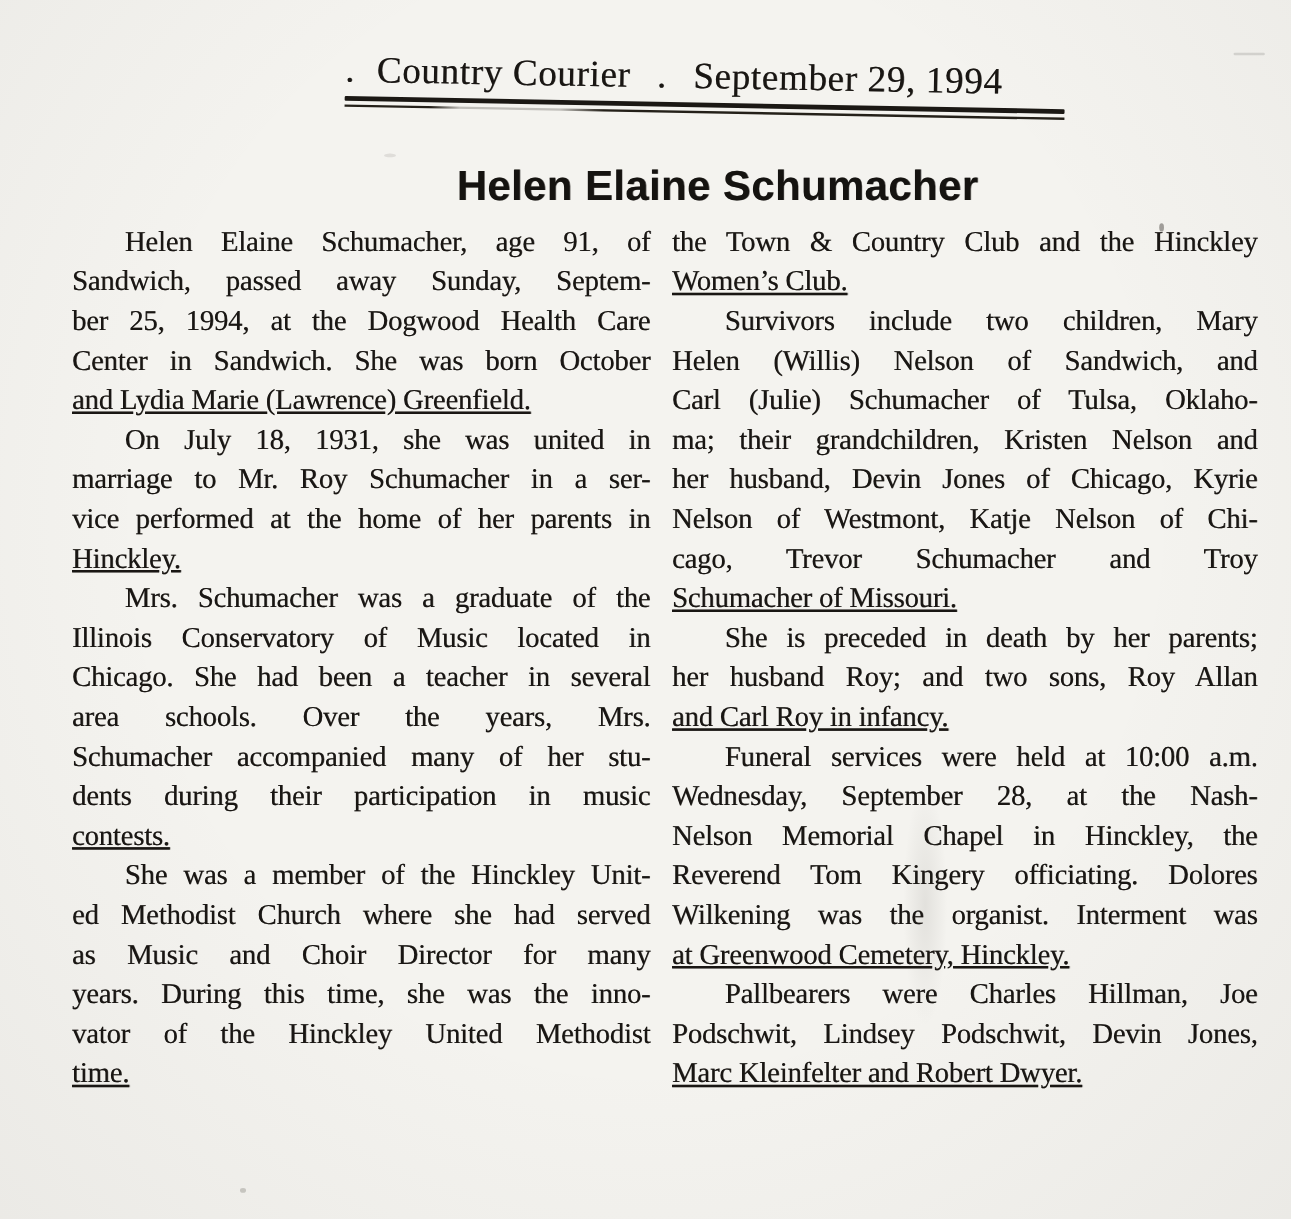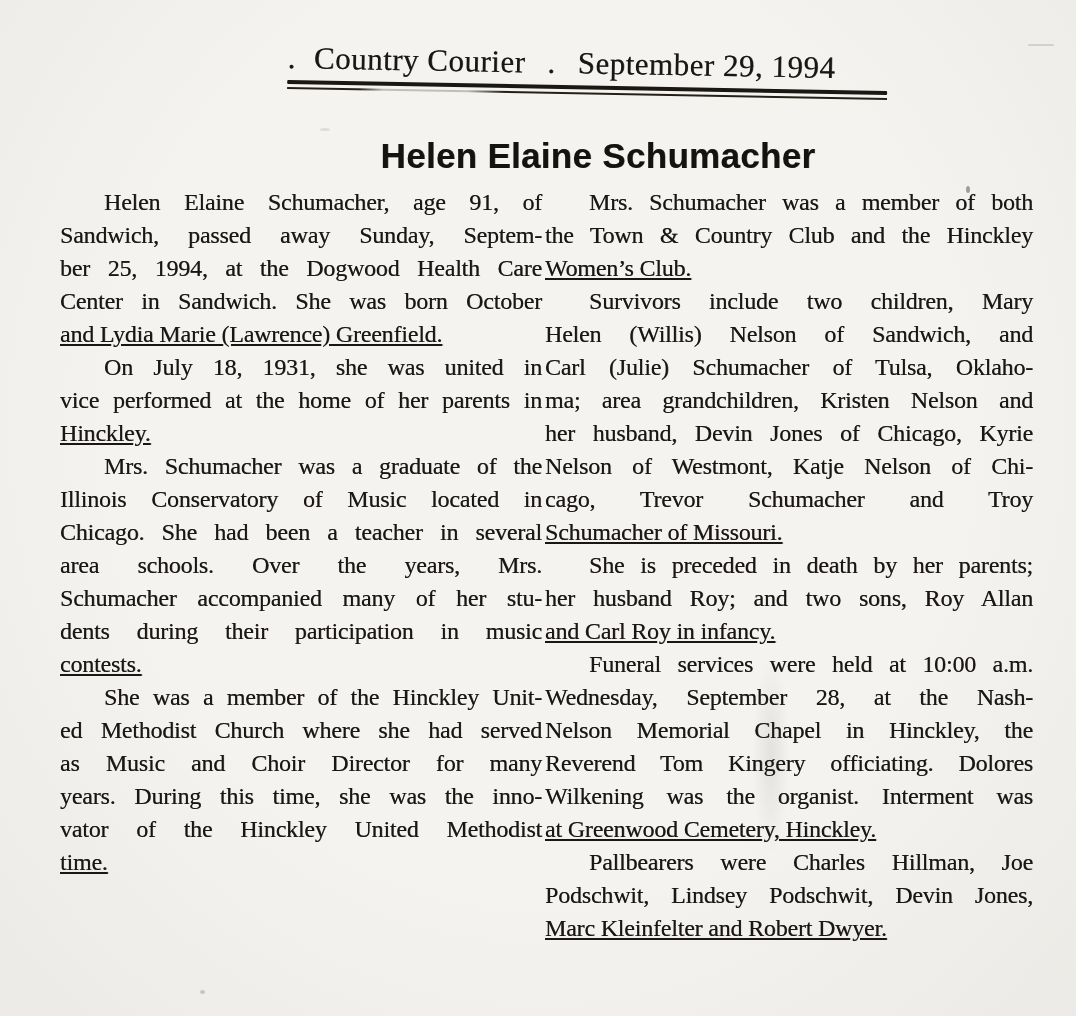--- a/index.html
+++ b/index.html
@@ -66,21 +66,21 @@
   }
 
   
   .columns {
     position: absolute;
     left: 60px;
     top: 186px;
     display: flex;
   }
   .column { box-sizing: border-box; }
-  .column.left  { width: 482px; margin-right: 3px; }
+  .column.left  { width: 482px; margin-right: 18px; }
   .column.right { width: 488px; }
 
   .line {
     font-size: 24px;
     line-height: 33px;
     letter-spacing: -0.2px;
     text-align: justify;
     text-align-last: justify;
     text-shadow: 0.35px 0 0 rgba(25,22,19,0.65);
   }
@@ -119,44 +119,44 @@
   <h1 class="article-title">Helen Elaine Schumacher</h1>
 
   <div class="columns">
     <div class="column left">
         <div class="line first">Helen Elaine Schumacher, age 91, of</div>
         <div class="line">Sandwich, passed away Sunday, Septem-</div>
         <div class="line">ber 25, 1994, at the Dogwood Health Care</div>
         <div class="line">Center in Sandwich. She was born October</div>
         <div class="line last">and Lydia Marie (Lawrence) Greenfield.</div>
         <div class="line first">On July 18, 1931, she was united in</div>
+        <div class="line">marriage to Mr. Roy Schumacher in a ser-</div>
         <div class="line">vice performed at the home of her parents in</div>
         <div class="line last">Hinckley.</div>
         <div class="line first">Mrs. Schumacher was a graduate of the</div>
         <div class="line">Illinois Conservatory of Music located in</div>
         <div class="line">Chicago. She had been a teacher in several</div>
         <div class="line">area schools. Over the years, Mrs.</div>
         <div class="line">Schumacher accompanied many of her stu-</div>
         <div class="line">dents during their participation in music</div>
         <div class="line last">contests.</div>
         <div class="line first">She was a member of the Hinckley Unit-</div>
         <div class="line">ed Methodist Church where she had served</div>
         <div class="line">as Music and Choir Director for many</div>
         <div class="line">years. During this time, she was the inno-</div>
         <div class="line">vator of the Hinckley United Methodist</div>
         <div class="line last">time.</div>
       </div>
     <div class="column right">
-        <div class="line first">Mrs. Schumacher was a member of both</div>
         <div class="line">the Town &amp; Country Club and the Hinckley</div>
         <div class="line last">Women’s Club.</div>
         <div class="line first">Survivors include two children, Mary</div>
         <div class="line">Helen (Willis) Nelson of Sandwich, and</div>
         <div class="line">Carl (Julie) Schumacher of Tulsa, Oklaho-</div>
-        <div class="line">ma; area grandchildren, Kristen Nelson and</div>
+        <div class="line">ma; their grandchildren, Kristen Nelson and</div>
         <div class="line">her husband, Devin Jones of Chicago, Kyrie</div>
         <div class="line">Nelson of Westmont, Katje Nelson of Chi-</div>
         <div class="line">cago, Trevor Schumacher and Troy</div>
         <div class="line last">Schumacher of Missouri.</div>
         <div class="line first">She is preceded in death by her parents;</div>
         <div class="line">her husband Roy; and two sons, Roy Allan</div>
         <div class="line last">and Carl Roy in infancy.</div>
         <div class="line first">Funeral services were held at 10:00 a.m.</div>
         <div class="line">Wednesday, September 28, at the Nash-</div>
         <div class="line">Nelson Memorial Chapel in Hinckley, the</div>

